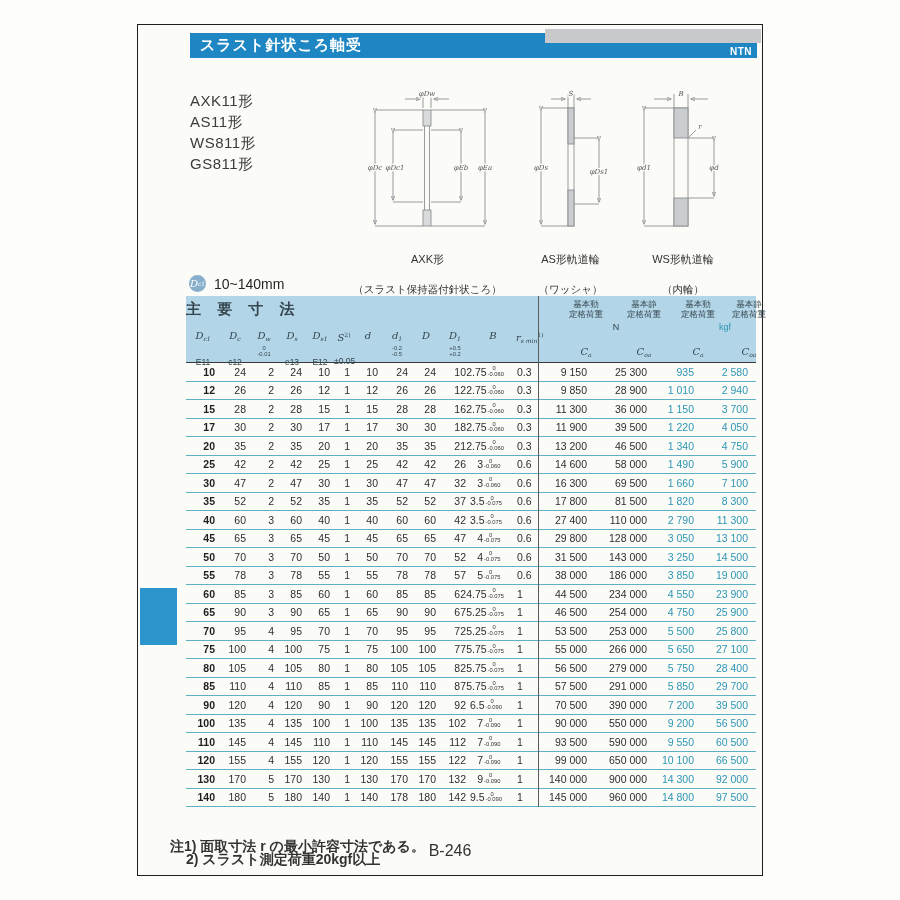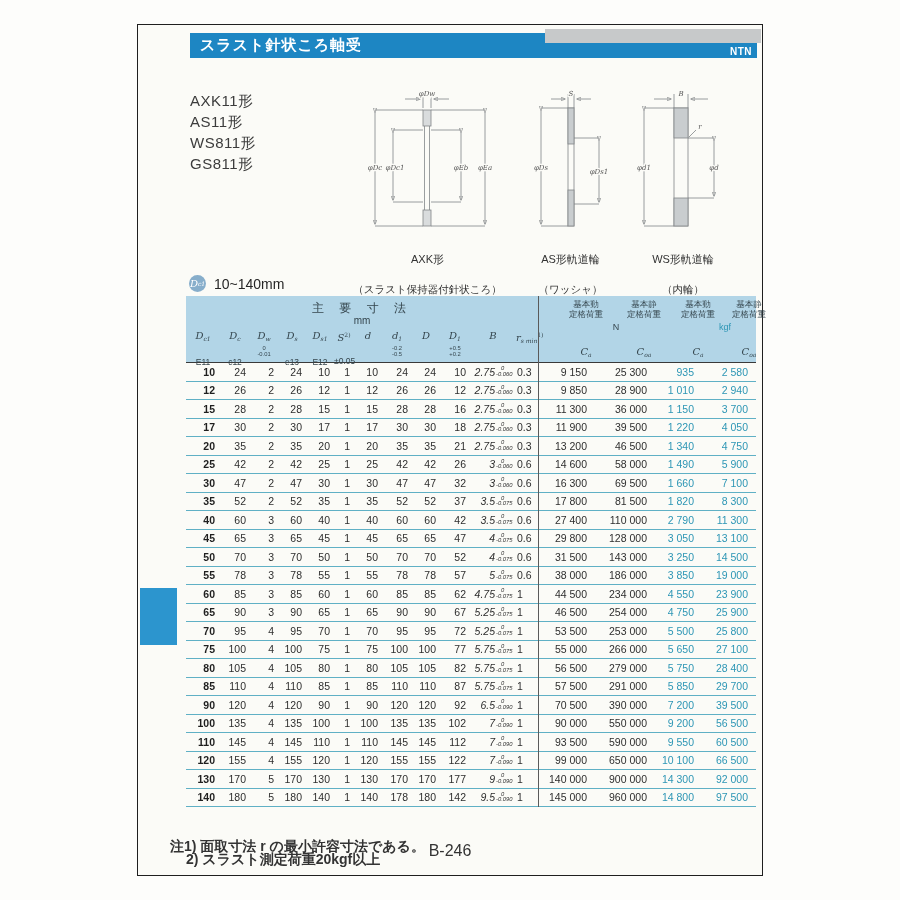--- a/index.html
+++ b/index.html
@@ -35,22 +35,22 @@
   .d-circle { width:17px; height:17px; border-radius:50%; background:#87aecb; color:#fff;
               font-family:"DejaVu Serif", serif; font-style:italic; font-size:10px;
               display:flex; align-items:center; justify-content:center; }
   .d-circle sub { font-size:6px; font-style:italic; }
   .range { margin-left:8px; font-size:14px; color:#262626; }
 
   
   .dtable { position:absolute; left:186px; top:296px; width:570px; height:511px; font-size:10.5px; }
   .thead { position:absolute; left:0; top:0; width:570px; height:67px; background:#b2d5e7;
            color:#35464e; border-bottom:1.5px solid #3a3a3a; }
-  .dims-title { position:absolute; left:0; top:4px; width:352px; text-align:center;
-                font-size:12px; letter-spacing:6px; font-weight:400; }
+  .dims-title { position:absolute; left:0; top:4px; width:352px; text-align:left;
+                font-size:15px; letter-spacing:6px; font-weight:700; }
   .mm-label { position:absolute; left:0; top:19px; width:352px; text-align:center; font-size:10px; }
   .dim-syms { position:absolute; left:0; top:32px; width:352px; height:34px; display:grid;
               grid-template-columns:34px 30px 28px 28px 28px 20px 28px 30px 28px 30px 46px 22px; }
   .hcell { text-align:center; padding-top:2px; line-height:10px; overflow:visible; }
   .sym { font-family:"DejaVu Serif", serif; font-style:italic; font-size:10px; white-space:nowrap; }
   .sym sub { font-size:6px; font-style:italic; vertical-align:-2px; }
   .sym sup { font-size:6px; font-style:normal; vertical-align:4px; }
   .toltext { font-size:8.5px; line-height:9px; margin-top:14px; }
   .tolstack2 { font-size:5.8px; line-height:5.8px; margin-top:2px; }
 
@@ -60,21 +60,21 @@
   .unit-n { position:absolute; left:0; top:26px; width:116px; text-align:center; font-size:9px; }
   .unit-kgf { position:absolute; left:116px; top:26px; width:102px; text-align:center; font-size:9px; color:#2d96b5; }
   .load-syms { position:absolute; left:0; bottom:3px; width:218px; display:grid; grid-template-columns:56px 60px 48px 54px; }
   .load-syms .hcell { padding-top:0; }
 
   .tbody { position:absolute; left:0; top:67px; width:570px; }
   .trow { display:grid; grid-template-columns:34px 30px 28px 28px 28px 20px 28px 30px 28px 30px 46px 22px 56px 60px 48px 54px;
           height:18.5px; align-items:center; border-bottom:1px solid #5fb0c5; }
   .trow .c { text-align:right; padding-right:4px; }
   .trow .c0 { font-weight:bold; padding-right:5px; color:#1f1f1f; }
-  .trow .cb { display:flex; justify-content:flex-end; align-items:center; padding-right:0;font-style:italic; }
+  .trow .cb { display:flex; justify-content:flex-end; align-items:center; padding-right:12px; }
   .trow .cb .tols { width:20px; font-size:5.8px; line-height:5.6px; text-align:left; margin-left:1px; color:#333; }
   .trow .cb .tols .hi { margin-left:5px; }
   .trow .cr { text-align:left; padding-left:1px; }
   .trow .cn { padding-right:7px; }
   .trow .ck { padding-right:8px; color:#2d96b5; }
   .vline { position:absolute; left:352px; top:0; width:1px; height:511px; background:#5a5a5a; }
 
   
   .side-tab { position:absolute; left:140px; top:588px; width:37px; height:57px; background:#2c95ce; }
   .notes { position:absolute; left:170px; top:840px; font-size:14px; color:#333; line-height:13px;font-weight:bold; }
@@ -200,21 +200,20 @@
   <div class="d-circle">
       <span>D</span>
       <sub>c1</sub>
     </div>
   <div class="range">10~140mm</div>
 </div>
 
 <div class="dtable">
   <div class="thead">
     <div class="dims-title">主 要 寸 法</div>
-    <div class="mm-label">mm</div>
     <div class="dim-syms" id="dim-head-cols">
         <div class="hcell"><span class="sym"><i>D</i><sub>c1</sub></span><div class="toltext">E11</div></div>
         <div class="hcell"><span class="sym"><i>D</i><sub>c</sub></span><div class="toltext">c12</div></div>
         <div class="hcell"><span class="sym"><i>D</i><sub>w</sub></span><div class="tolstack2">
             <div>0</div>
             <div>-0.01</div>
           </div></div>
         <div class="hcell"><span class="sym"><i>D</i><sub>s</sub></span><div class="toltext">e13</div></div>
         <div class="hcell"><span class="sym"><i>D</i><sub>s1</sub></span><div class="toltext">E12</div></div>
         <div class="hcell"><span class="sym"><i>S</i><sup>2)</sup></span><div class="toltext">±0.05</div></div>
@@ -792,21 +791,21 @@
       <div class="trow">
         <div class="c c0">130</div>
         <div class="c">170</div>
         <div class="c">5</div>
         <div class="c">170</div>
         <div class="c">130</div>
         <div class="c">1</div>
         <div class="c">130</div>
         <div class="c">170</div>
         <div class="c">170</div>
-        <div class="c">177</div>
+        <div class="c">132</div>
         <div class="c cb">
           <span>9</span>
           <span class="tols">
             <div class="hi">0</div>
             <div>-0.090</div>
           </span>
         </div>
         <div class="c cr">1</div>
         <div class="c cn">140 000</div>
         <div class="c cn">900 000</div>

